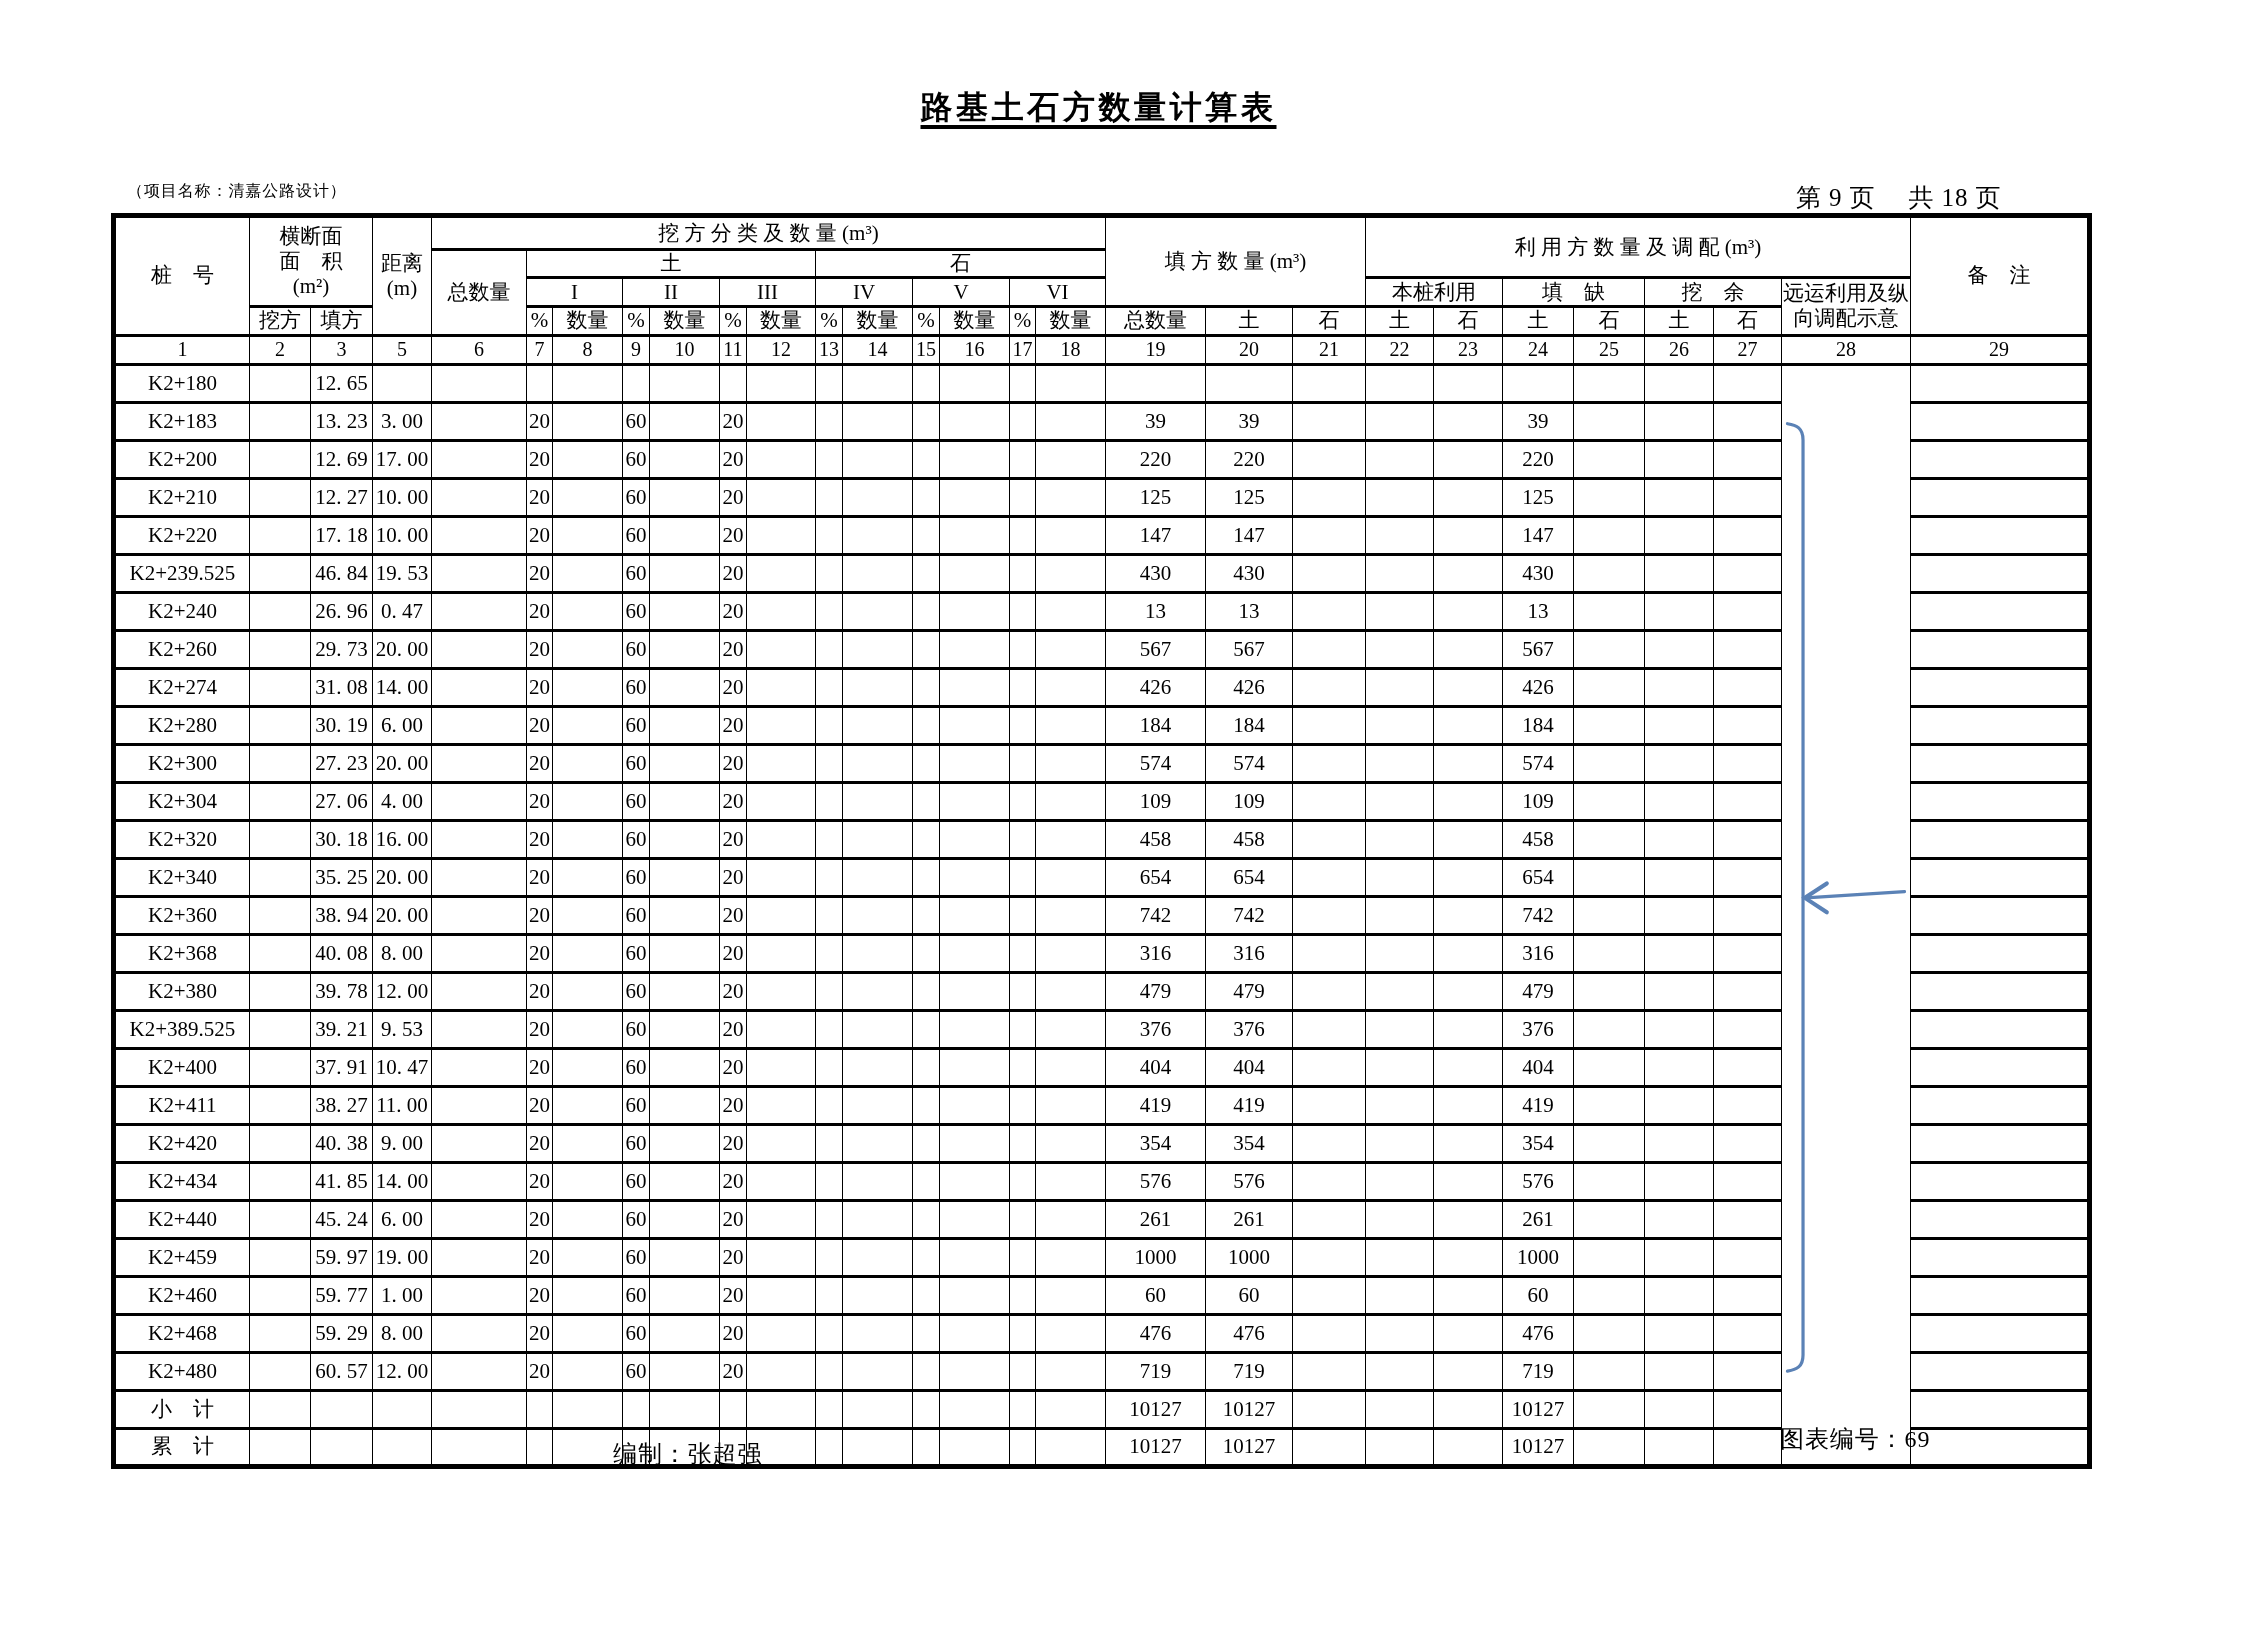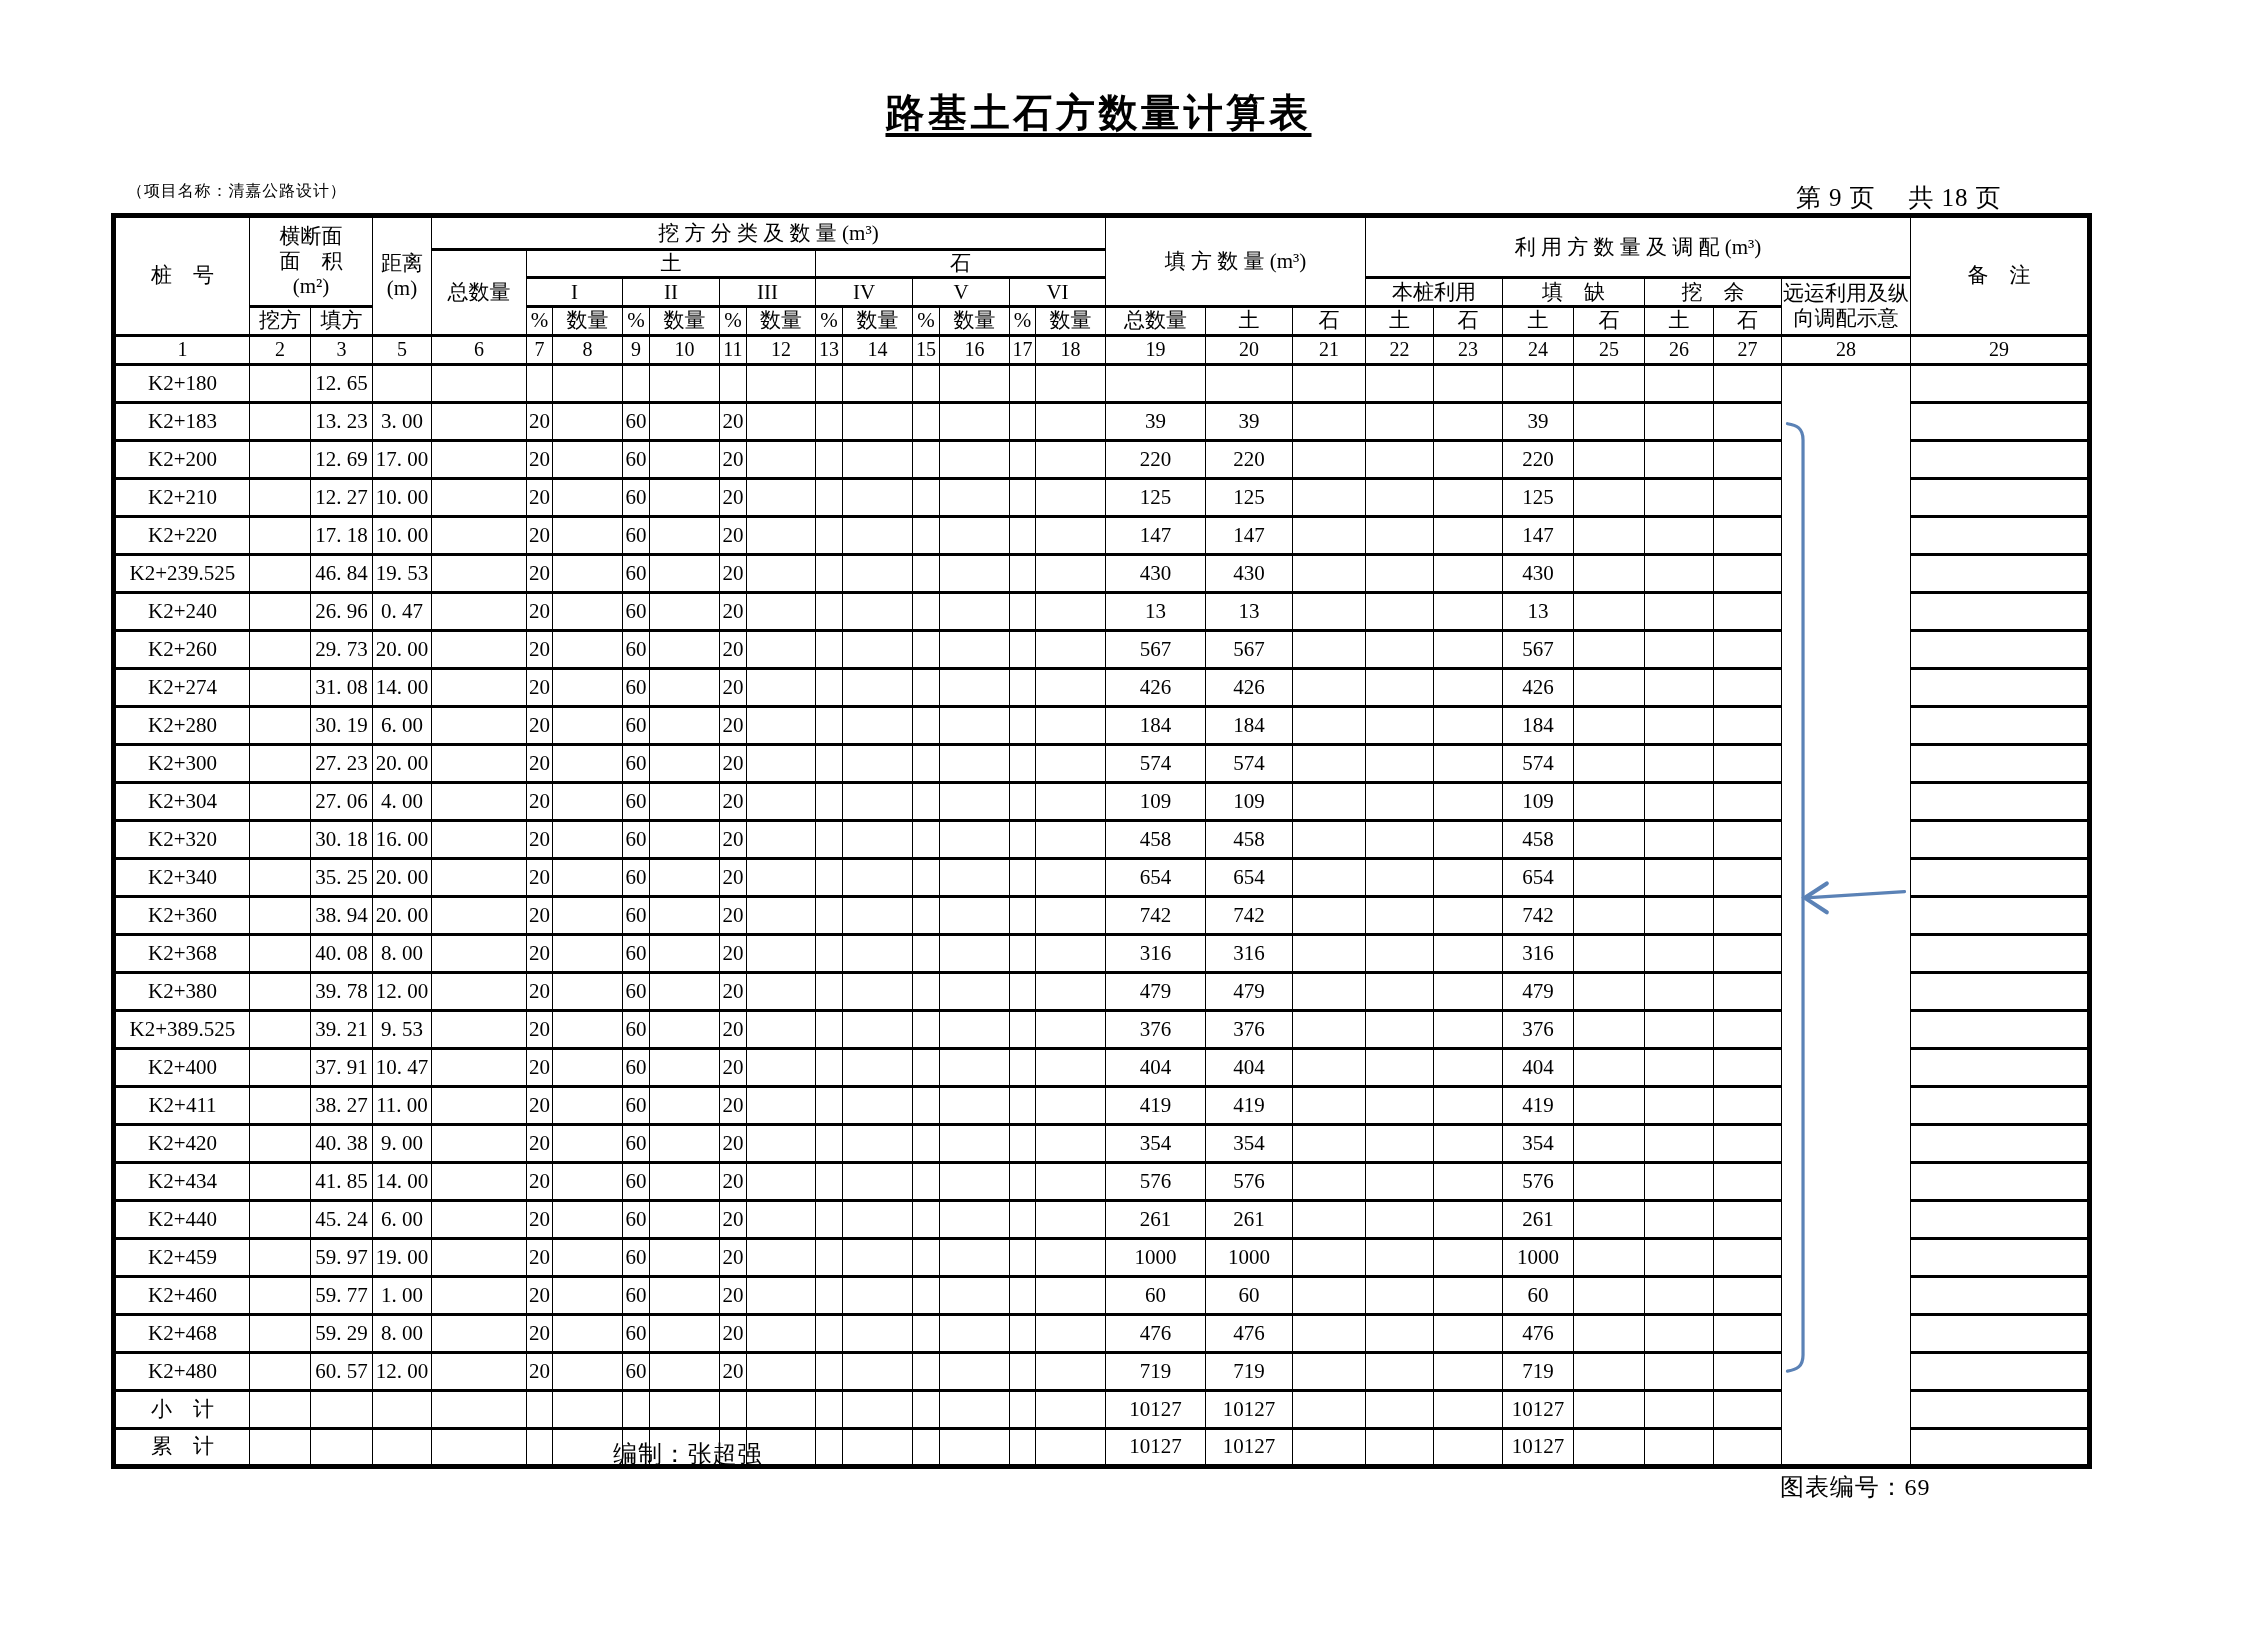--- a/index.html
+++ b/index.html
@@ -6,31 +6,31 @@
   body {
     position:relative;
     width:2316px; height:1638px;
     font-family:"Liberation Serif","DejaVu Serif",serif;
     color:#000;
   }
   .title-wrap {
     position:absolute; left:111px; top:86px; width:1975px;
     text-align:center;
     font-family:"Liberation Sans","DejaVu Sans",sans-serif;
-    font-weight:bold; font-size:39px; letter-spacing:3.6px;
+    font-weight:bold; font-size:32px; letter-spacing:3.6px;
   }
   .title-wrap span {
     text-decoration:underline;
     text-decoration-thickness:3.6px;
     text-underline-offset:7.2px;
   }
   .project-label { position:absolute; left:127px;  top:181px; font-size:16px; letter-spacing:0.9px; }
   .page-info     { position:absolute; left:1796px; top:181px; font-size:25px; letter-spacing:0.9px; }
   .prepared-by   { position:absolute; left:613px; top:1438px; font-size:24px; letter-spacing:0.9px; }
-  .chart-no      { position:absolute; left:1780px; top:1471px; font-size:24px; letter-spacing:0.9px; }
+  .chart-no      { position:absolute; left:1780px; top:1423px; font-size:24px; letter-spacing:0.9px; }
 
   table.calc {
     position:absolute; left:111px; top:213px;
     border-collapse:collapse; table-layout:fixed;
     border:5.4px solid #000;
   }
   .calc th, .calc td {
     border:1.8px solid #000;
     border-top-width:3.2px; border-bottom-width:3.2px;
     padding:0; margin:0;

